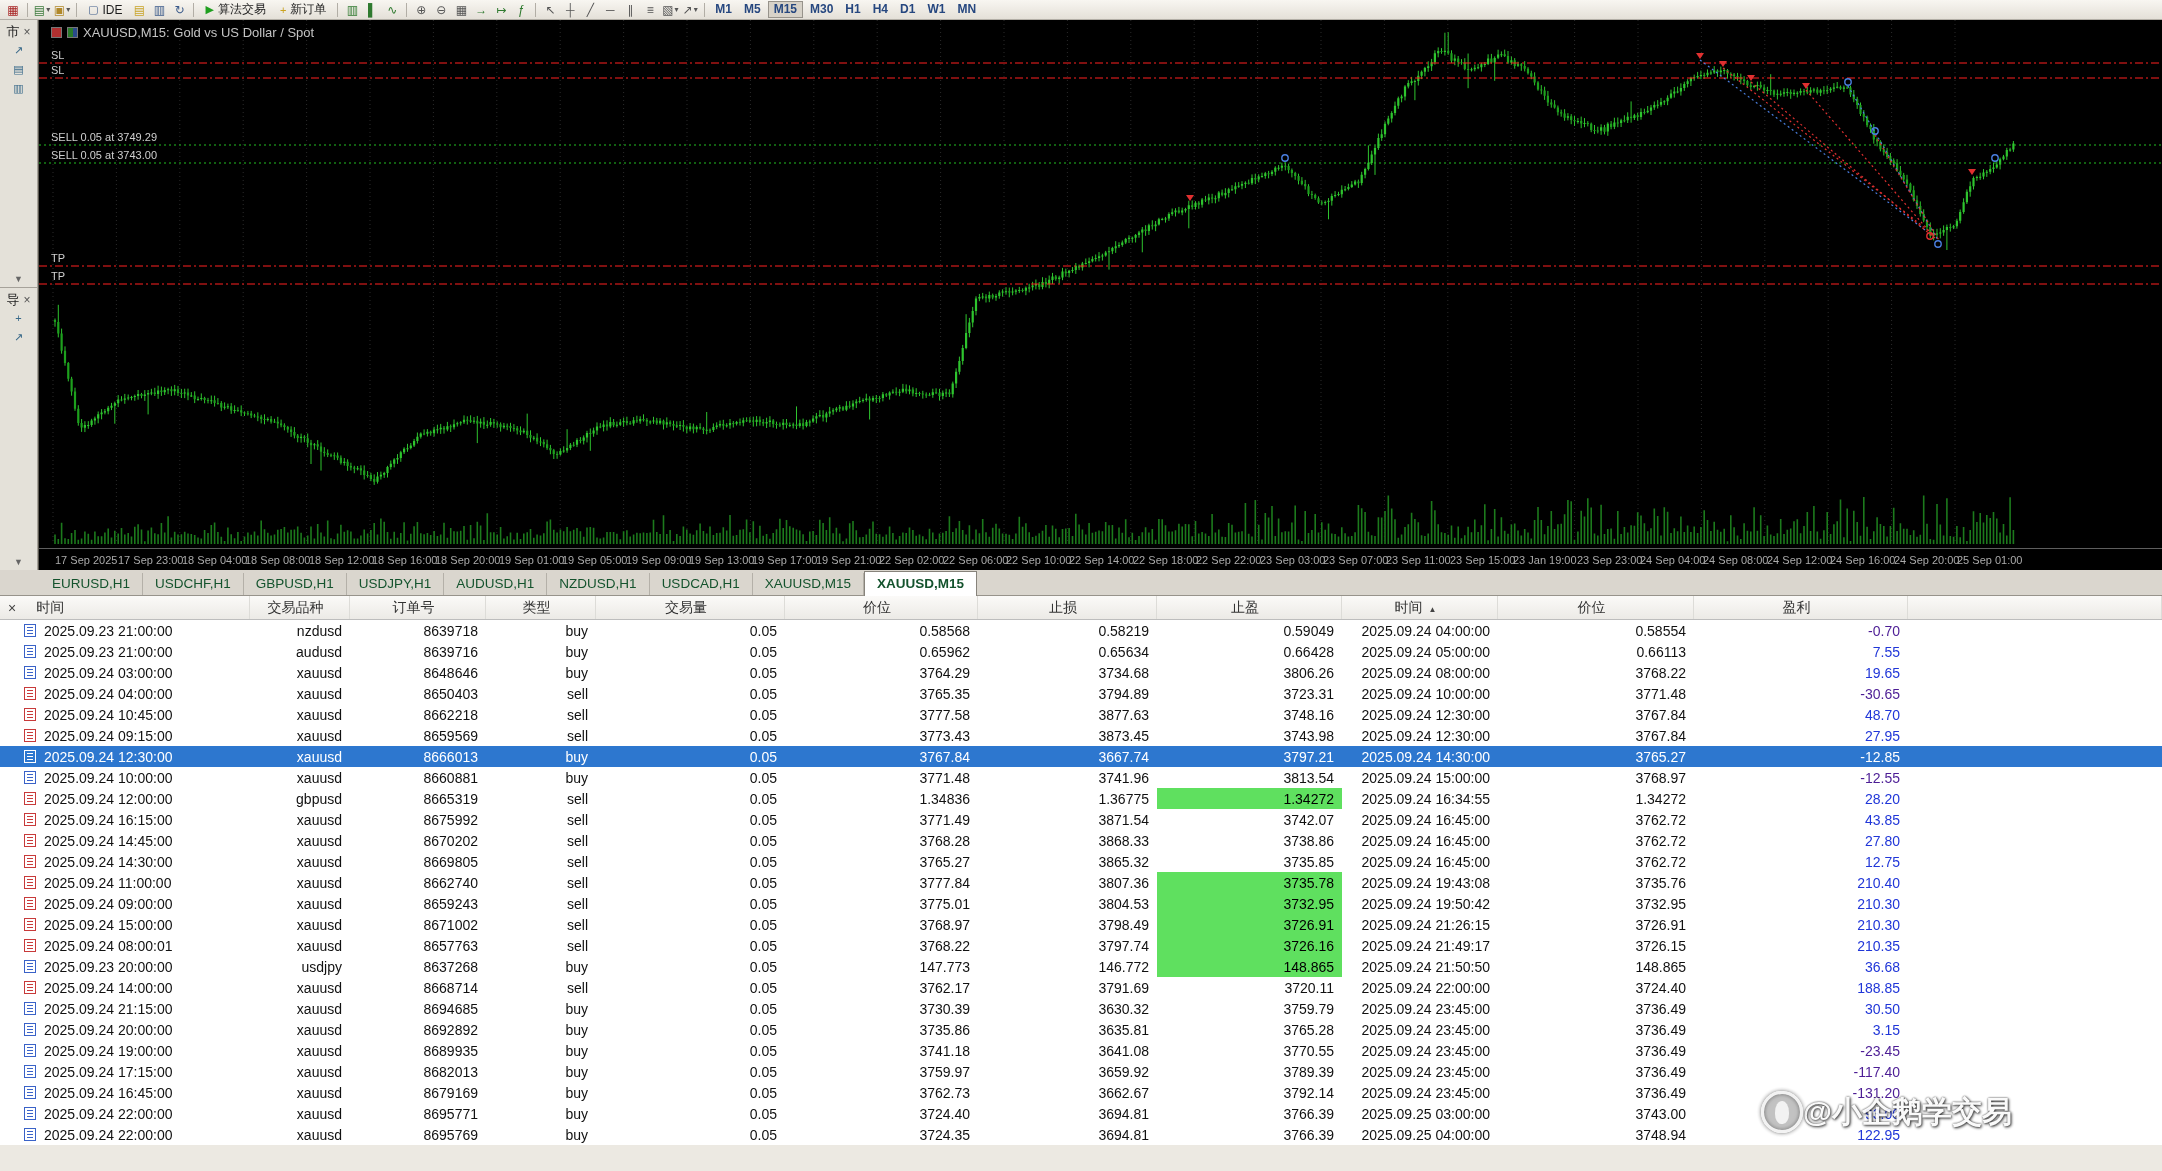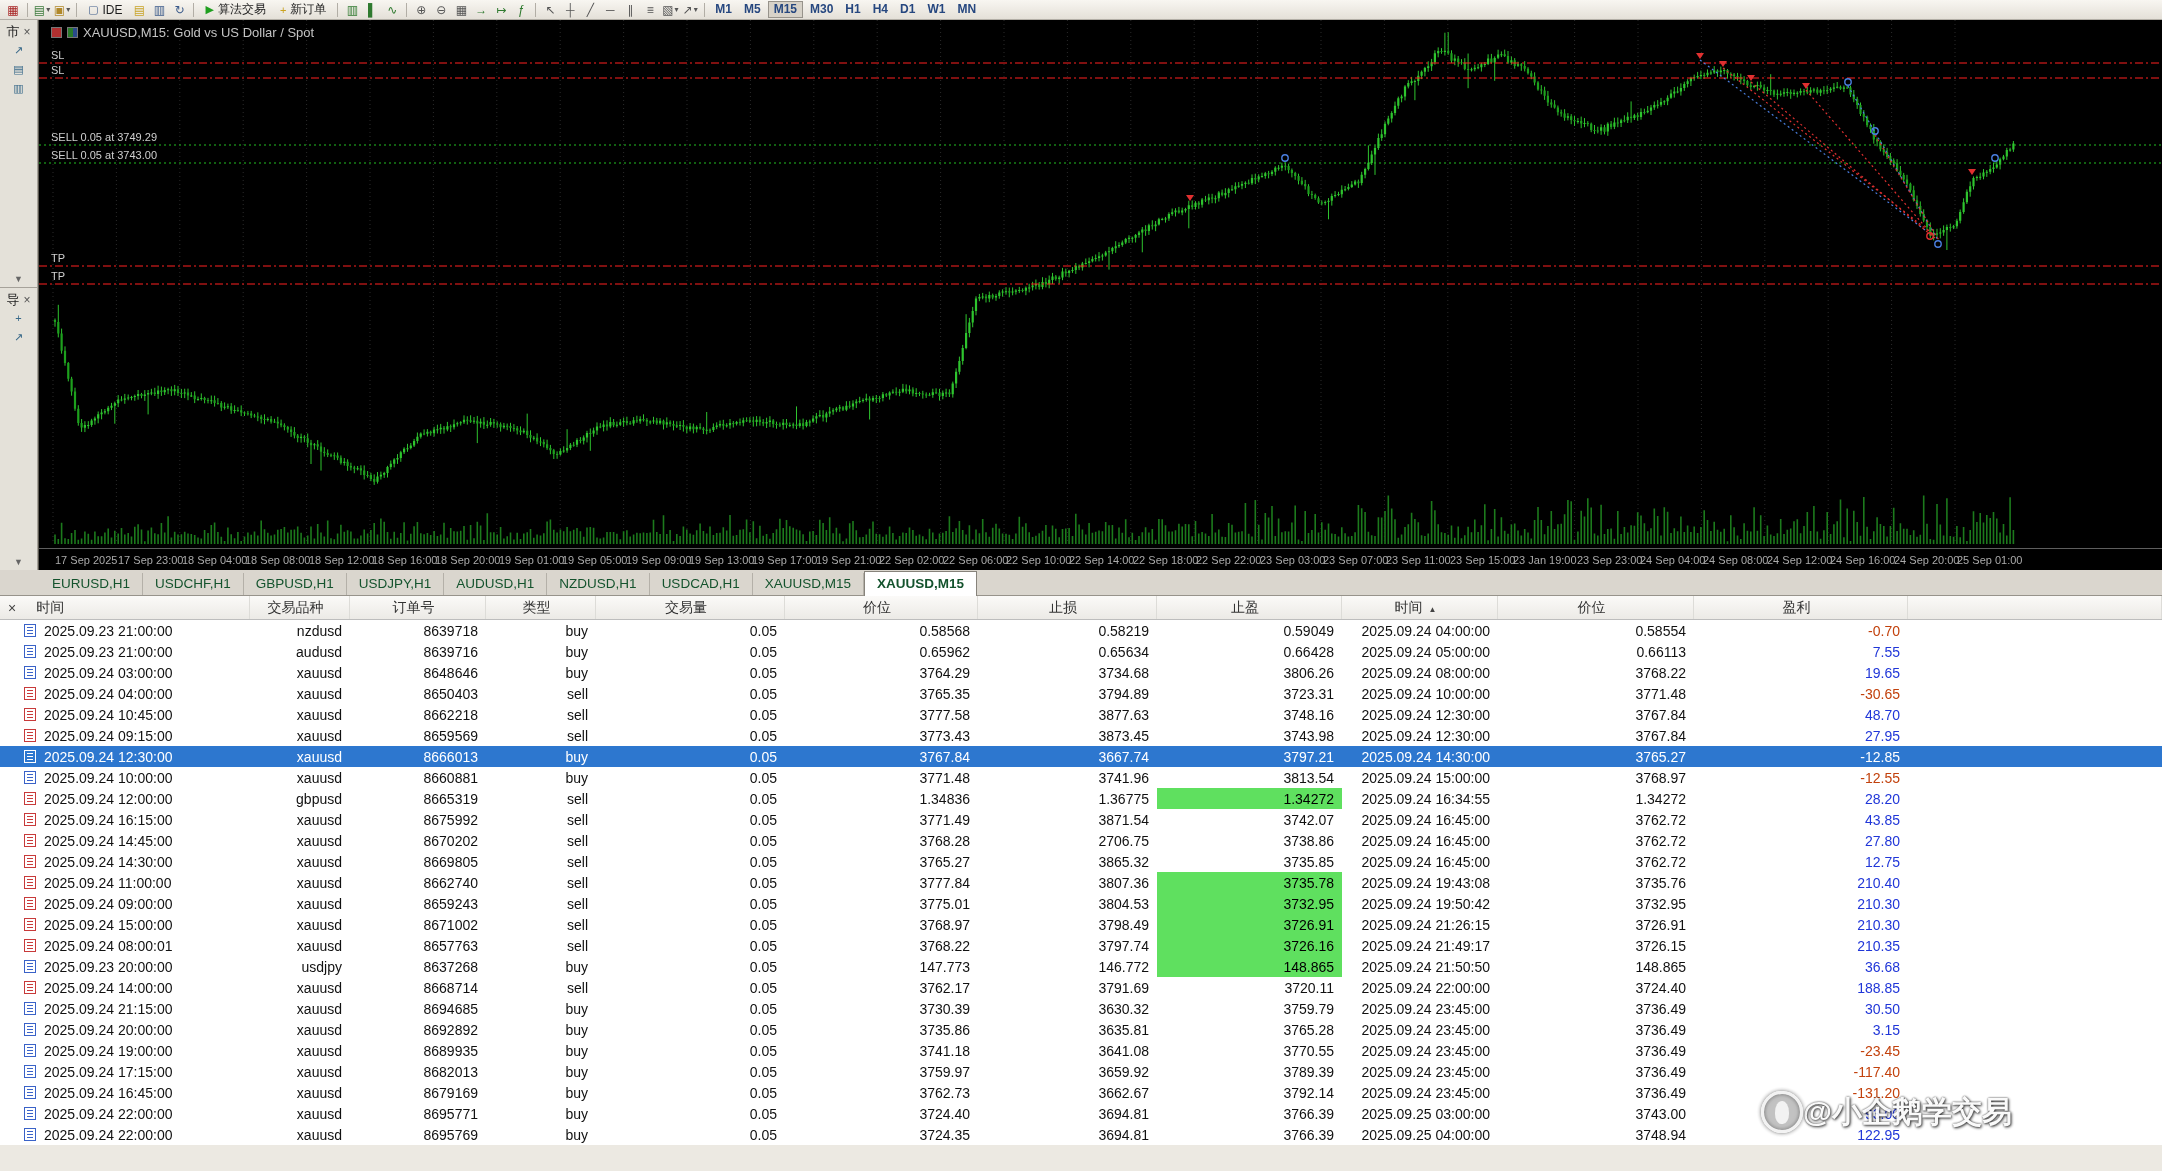--- a/index.html
+++ b/index.html
@@ -51,21 +51,21 @@
 .tbody{height:525px;background:#fff;overflow:hidden}
 .trow{height:21px;display:grid;grid-template-columns:var(--cols);align-items:center;font-size:14px;color:#111;background:#fff}
 .c{display:flex;align-items:center;height:100%;white-space:nowrap;overflow:visible}
 .c.r{justify-content:flex-end;padding-right:8px}
 .c.first{padding-left:24px;gap:8px}
 .doc{width:12px;height:13px;border:1px solid currentColor;position:relative;flex:0 0 auto;background:transparent}
 .doc::before{content:"";position:absolute;left:2px;right:2px;top:2px;height:8px;
  background:repeating-linear-gradient(to bottom,currentColor 0 1px,transparent 1px 3px)}
 .tpg{background:#5fe05f;color:#000}
 .pos{color:#2036d8}
-.neg{color:#c2410c}
+.neg{color:#4c1d95}
 .trow.sel{background:#2d77cf}
 .trow.sel .c,.trow.sel .c.r{color:#fff}
 
 .status{position:absolute;left:0;right:0;bottom:0;height:26px;background:linear-gradient(#ece9e2,#d8d4cc);
  border-top:1px solid #97938b;display:flex;align-items:center;padding-left:8px;font-size:14px;font-weight:bold;color:#111}
 .st-icon{width:13px;height:13px;border-radius:50%;background:radial-gradient(circle at 35% 30%,#b8e6b8,#2f7a2f);margin-right:10px;flex:0 0 auto}
 .st-item{margin-right:26px;white-space:nowrap}
 .st-right{position:absolute;right:262px;top:4px}
 
 .wm{position:absolute;right:150px;bottom:38px;display:flex;align-items:flex-end;opacity:.93;z-index:6;pointer-events:none}
@@ -668,21 +668,21 @@
         <div class="c r">
           <span>sell</span>
         </div>
         <div class="c r">
           <span>0.05</span>
         </div>
         <div class="c r">
           <span>3768.28</span>
         </div>
         <div class="c r">
-          <span>2706.75</span>
+          <span>3868.33</span>
         </div>
         <div class="c r">
           <span>3738.86</span>
         </div>
         <div class="c r">
           <span>2025.09.24 16:45:00</span>
         </div>
         <div class="c r">
           <span>3762.72</span>
         </div>

